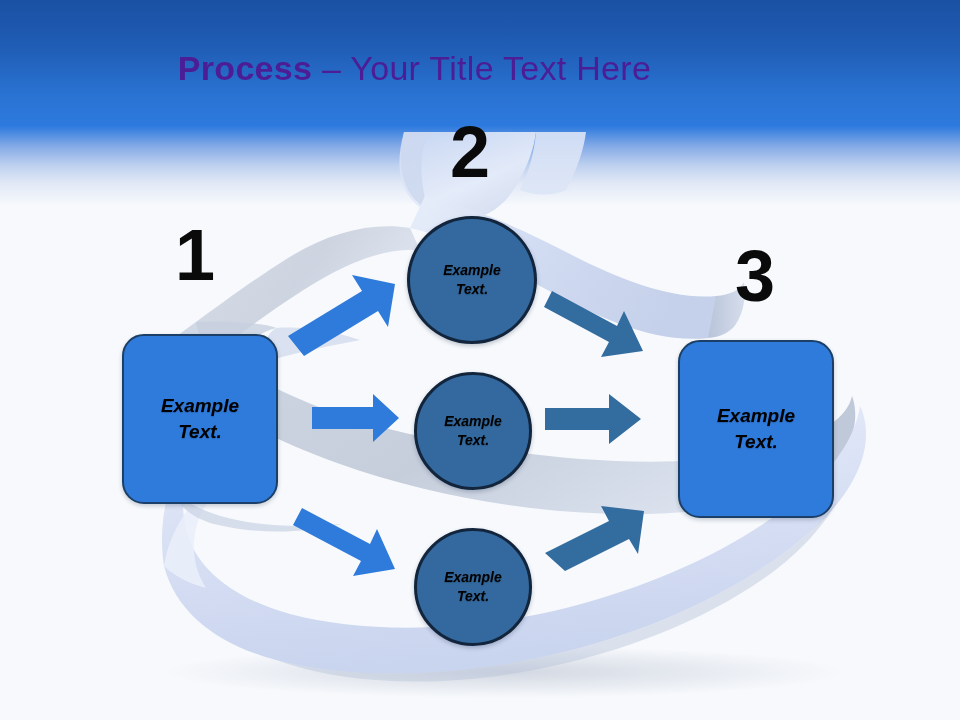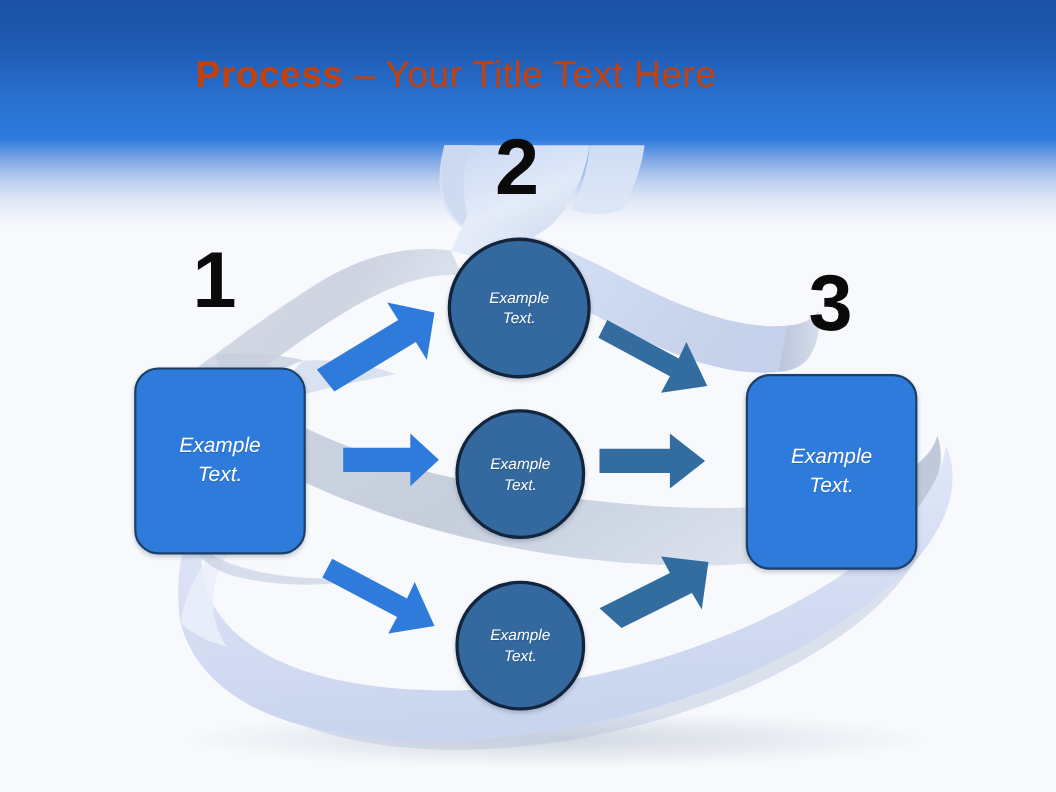--- a/index.html
+++ b/index.html
@@ -38,21 +38,21 @@
     width: 960px;
     height: 78px;
     background: linear-gradient(180deg, #2d7ade 0%, #84aae6 26%, #bdd0ef 50%, #e2e9f6 74%, #f5f8fc 100%);
   }
   .title {
     position: absolute;
     left: 0;
     top: 48px;
     width: 829px;
     text-align: center;
-    color: #c2410c;
+    color: #4c1d95;
     font-size: 34px;
     line-height: 40px;
     letter-spacing: 0.3px;
     white-space: nowrap;
   }
   .title .strong { font-weight: bold; }
   .title .light  { font-weight: normal; }
 
   
   .spiral {
@@ -84,22 +84,22 @@
     border-radius: 22px;
     display: flex;
     align-items: center;
     justify-content: center;
     box-shadow: 0 2px 4px rgba(20,40,70,0.22);
   }
   #box-left  { left: 122px; top: 334px; width: 156px; height: 170px; }
   #box-right { left: 678px; top: 340px; width: 156px; height: 178px; }
   .node-box .label,
   .node-circle .label {
-    color: #ffffff;
-    font-weight: normal;
+    color: #000000;
+    font-weight: bold;
     font-style: italic;
     text-align: center;
     line-height: 1.35;
     text-shadow: 0 1px 1px rgba(0,0,0,0.18);
   }
   .node-box .label { font-size: 19px; }
 
   
   .node-circle {
     position: absolute;

